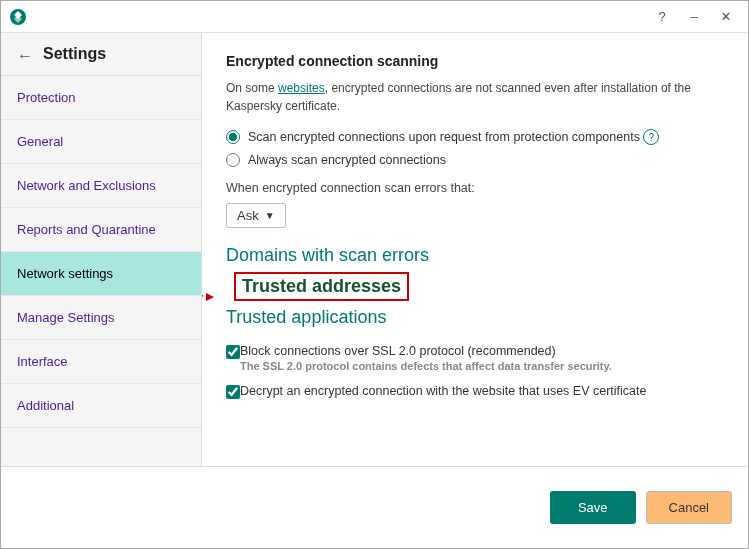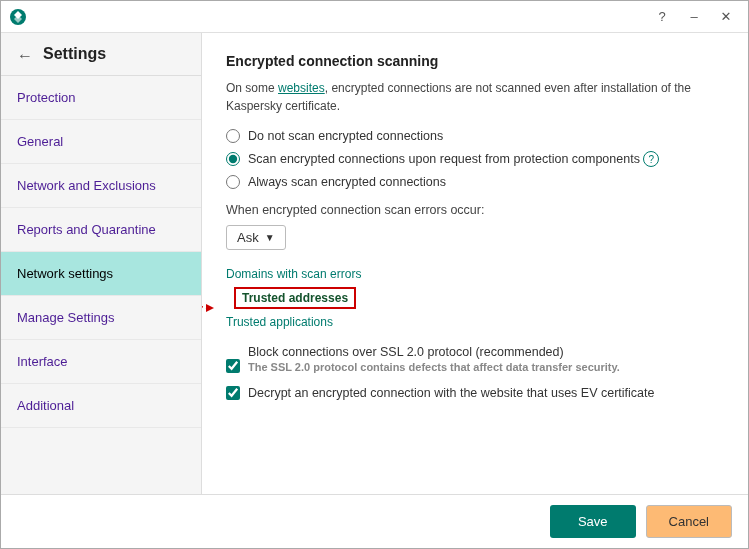--- a/index.html
+++ b/index.html
@@ -170,40 +170,39 @@
       border-radius: 3px;
       cursor: pointer;
       font-size: 13px;
       color: #333;
       margin-bottom: 17px;
     }
     .links-section {
       margin-bottom: 16px;
     }
     .link-item {
-      font-size: 12px;
+      font-size: 18px;
       color: #007b6e;
       cursor: pointer;
       margin-bottom: 6px;
       display: block;
     }
     .link-item.highlighted {
       display: inline-block;
       border: 2px solid #cc0000;
       padding: 2px 6px;
       color: #14532d;
       font-weight: 600;
     }
     .checkbox-group {
       margin-top: 4px;
     }
     .checkbox-item {
       display: flex;
-      align-items: flex-end;
-      gap: 8px;
+      align-items: flex-start;
       margin-bottom: 12px;
       font-size: 12.5px;
       color: #333;
     }
     .checkbox-item input[type="checkbox"] {
       accent-color: #007b6e;
       width: 14px;
       height: 14px;
       margin-top: 1px;
       cursor: pointer;
@@ -214,21 +213,21 @@
       font-size: 11px;
       color: #888;
       margin-top: 2px;
       font-weight: bold;
     }
     
     .footer {
       display: flex;
       justify-content: flex-end;
       gap: 10px;
-      padding: 10px 16px;
+      padding: 24px 16px;
       border-top: 1px solid #ddd;
       background: #fff;
       flex-shrink: 0;
     }
     .btn-save {
       background: #007b6e;
       color: #fff;
       border: none;
       padding: 8px 28px;
       border-radius: 3px;
@@ -289,37 +288,33 @@
     </div>
 
     <div class="main-content">
       <div class="section-title">Encrypted connection scanning</div>
       <p class="description">
         <span>On some </span><a>websites</a><span>, encrypted connections are not scanned even after installation of the Kaspersky certificate.</span>
       </p>
 
       <div class="radio-group">
         <div class="radio-item">
-          <input type="radio" name="scan-opt" id="no-scan" style="">
-          <label for="no-scan">Do not scan encrypted connections</label>
-        </div>
-        <div class="radio-item">
           <input type="radio" name="scan-opt" id="on-request" checked="" style="">
           <label for="on-request">
             <span>Scan encrypted connections upon request from protection components</span>
             <span class="help-icon">?</span>
           </label>
         </div>
         <div class="radio-item">
           <input type="radio" name="scan-opt" id="always" style="">
           <label for="always">Always scan encrypted connections</label>
         </div>
       </div>
 
-      <div class="scan-error-label">When encrypted connection scan errors occur:</div>
+      <div class="scan-error-label">When encrypted connection scan errors that:</div>
       <button class="dropdown-btn">
         <span>Ask</span>
         <span style="font-size:10px;">▼</span>
       </button>
 
       <div class="links-section">
         <a class="link-item">Domains with scan errors</a>
         <div style="display:flex;align-items:center;gap:8px;">
           <span style="position:relative;display:inline-block;">
 

